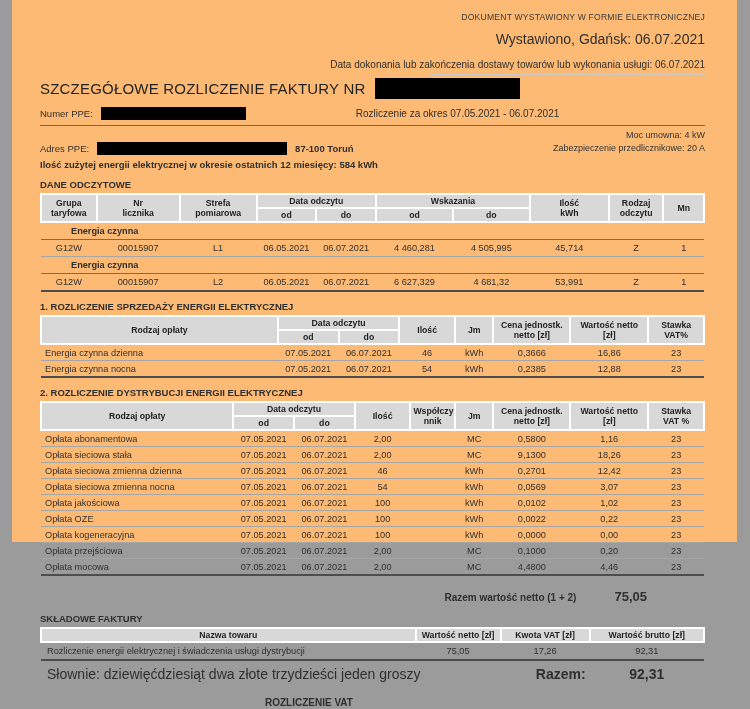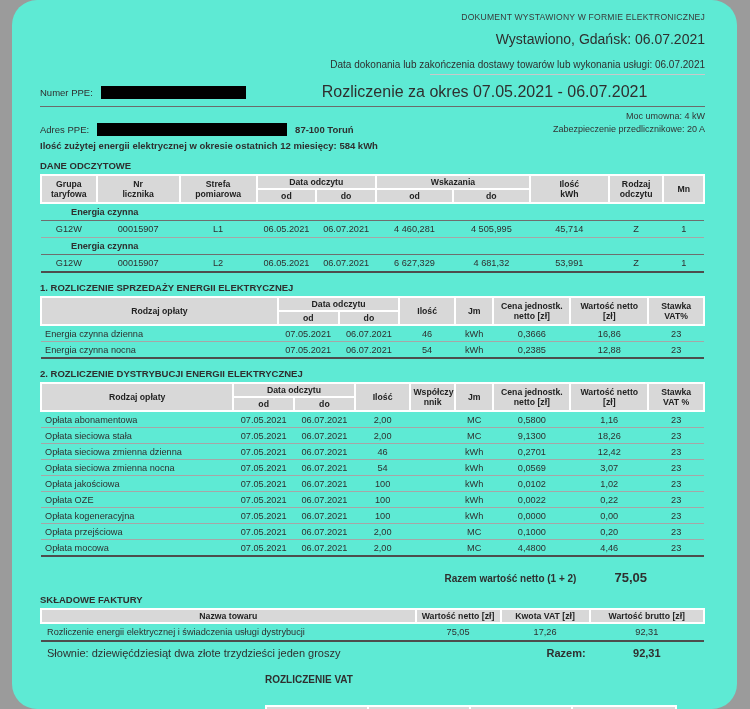--- a/index.html
+++ b/index.html
@@ -3,43 +3,43 @@
 <meta charset="utf-8">
 <style>
   html,body{margin:0;padding:0;}
   body{
     width:750px;height:709px;overflow:hidden;
     background:#9b9b9b;
     font-family:"Liberation Sans", sans-serif;
     color:#2f2f2f;
   }
   .page{
-    position:absolute;left:12px;top:0;width:725px;height:709px;
-    background:#5eead4;box-sizing:border-box;border-radius:25px;
+    position:absolute;left:12px;top:0;width:725px;height:542px;
+    background:#fdba74;box-sizing:border-box;
   }
   .content{padding:12px 32px 0 28px;}
 
   
   .doc-top{text-align:right;}
   .doc-top .l1{font-size:8.6px;color:#3a3a3a;letter-spacing:.2px;}
   .doc-top .l2{font-size:14px;margin-top:9px;}
   .doc-top .l3{font-size:10px;margin-top:12px;}
   .top-rule{border-top:1px solid #c9c9c9;margin-top:4px;margin-left:390px;}
 
   
   .title-row{display:flex;align-items:center;gap:10px;margin-top:3px;}
   .title{font-size:15px;color:#222;letter-spacing:.2px;white-space:nowrap;}
   .bar{background:#000;display:inline-block;}
   .bar-title{width:145px;height:21px;}
   .bar-ppe{width:145px;height:13px;}
   .bar-adres{width:190px;height:13px;}
 
   .meta-row{display:flex;align-items:center;margin-top:8px;font-size:9.5px;}
   .meta-row .lbl{margin-right:8px;}
-  .okres{margin-left:76px;font-size:16px;}
+  .okres{margin-left:110px;font-size:10px;}
   .rule{border-top:1px solid #6b6b6b;margin-top:5px;}
   .adres-row{display:flex;justify-content:space-between;margin-top:3px;font-size:9.5px;align-items:flex-end;}
   .adres-left{display:flex;align-items:center;gap:8px;}
   .city{font-weight:bold;}
   .adres-right{text-align:right;font-size:9px;line-height:1.45;color:#333;}
   .zuzycie{font-weight:bold;font-size:9.5px;margin-top:4px;}
 
   .sec-label{font-weight:bold;font-size:9.5px;margin-top:9px;margin-bottom:3px;}
 
   
@@ -55,21 +55,21 @@
     padding:3px 2px;border-bottom:1px solid #a6a6a6;
     overflow:hidden;white-space:nowrap;
   }
   tbody tr:last-child td{border-bottom:2px solid #4d4d4d;}
   .t-read .group-row td{
     text-align:left;font-weight:bold;padding-left:30px;border-bottom:1px solid #6e6e6e;
   }
   .t-fees td:first-child{text-align:left;padding-left:4px;}
   .t-fees td{padding:2.5px 2px;}
   .t-skl td:first-child{text-align:left;padding-left:6px;white-space:normal;}
-  .t-skl tfoot td{border-bottom:none;font-size:11px;padding-top:5px;}
+  .t-skl tfoot td{border-bottom:none;font-size:14px;padding-top:5px;}
   .t-skl tfoot .slownie{text-align:left;padding-left:6px;white-space:normal;}
   .t-skl tfoot .razem-label{text-align:right;font-weight:bold;padding-right:4px;margin-top:47px;}
   .t-skl tfoot .razem-value{font-weight:bold;}
 
   .razem-line{display:flex;justify-content:flex-end;align-items:baseline;
     gap:38px;margin:13px 58px 9px 0;}
   .rz-label{font-weight:bold;font-size:10px;}
   .rz-value{font-weight:bold;font-size:13px;}
 
   .vat-block{margin:12px 0 0 225px;width:410px;}
@@ -81,20 +81,24 @@
 <div class="page">
   <div class="content">
 
     <div class="doc-top">
       <div class="l1">DOKUMENT WYSTAWIONY W FORMIE ELEKTRONICZNEJ</div>
       <div class="l2">Wystawiono, Gdańsk: 06.07.2021</div>
       <div class="l3">Data dokonania lub zakończenia dostawy towarów lub wykonania usługi: 06.07.2021</div>
     </div>
     <div class="top-rule"></div>
 
+    <div class="title-row">
+      <span class="title">SZCZEGÓŁOWE ROZLICZENIE FAKTURY NR</span>
+      <span class="bar bar-title"></span>
+    </div>
 
     <div class="meta-row">
       <span class="lbl">Numer PPE:</span>
       <span class="bar bar-ppe"></span>
       <span class="okres">Rozliczenie za okres 07.05.2021 - 06.07.2021</span>
     </div>
 
     <div class="rule"></div>
 
     <div class="adres-row">

